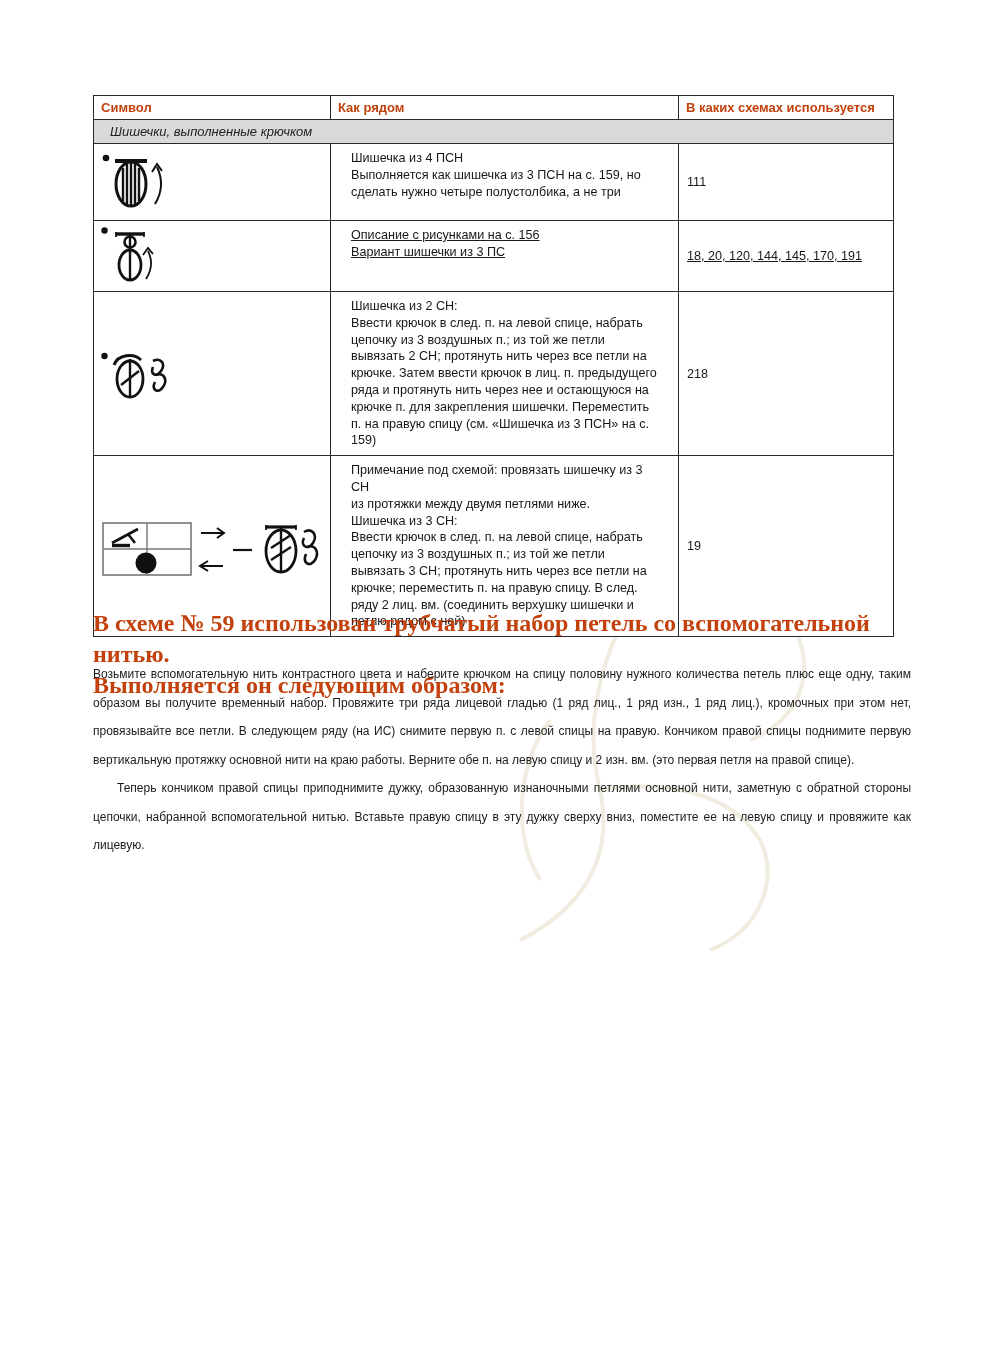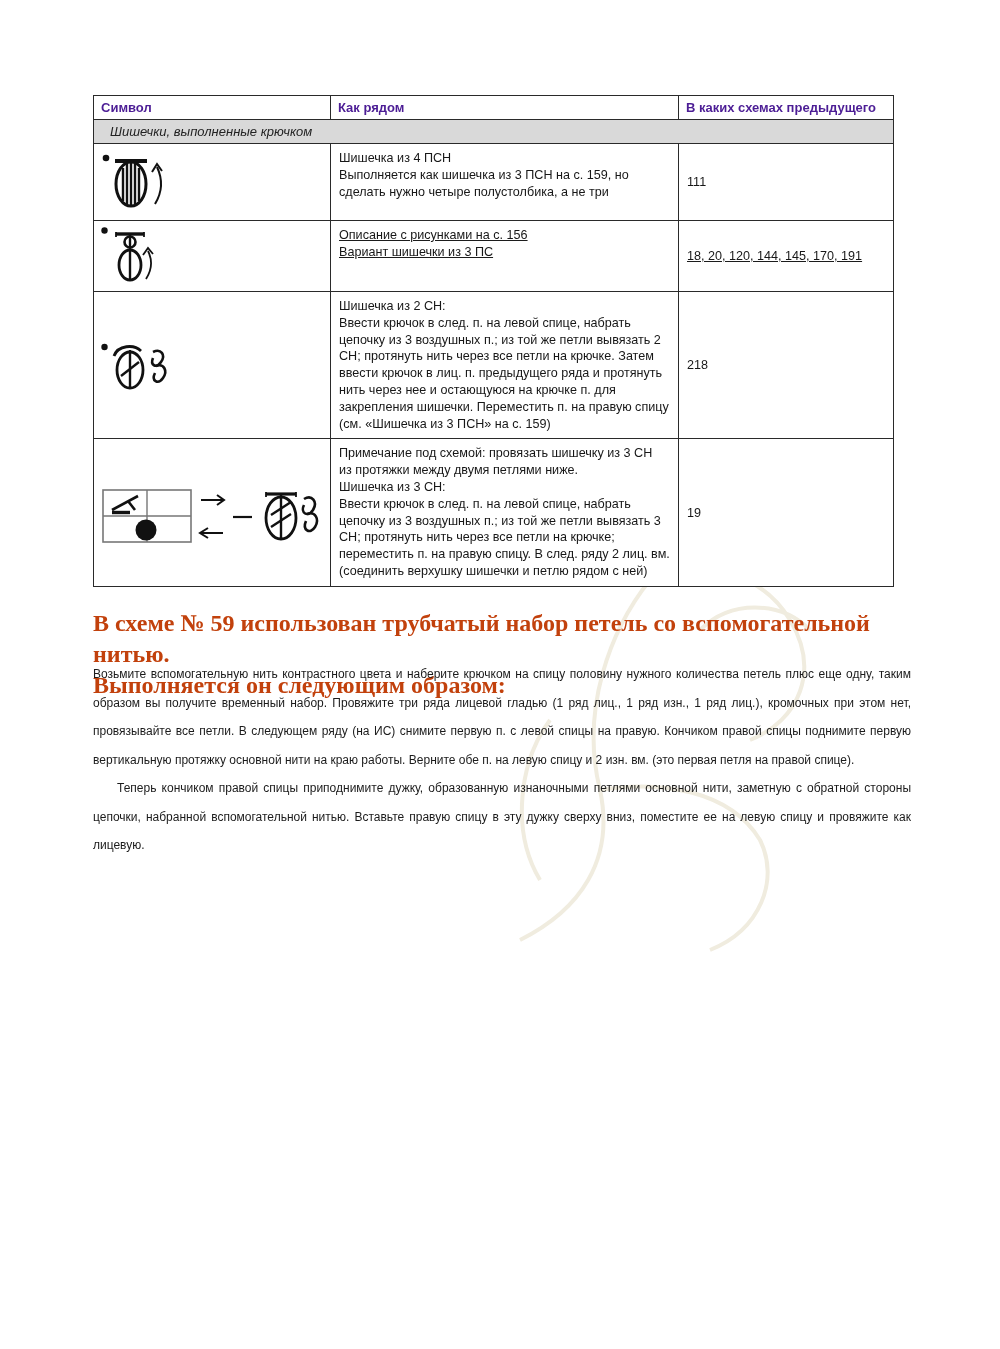--- a/index.html
+++ b/index.html
@@ -22,31 +22,31 @@
     width:800px;
     border-collapse:collapse; table-layout:fixed;
     background:#fff;
   }
   table.symbols col.c1 { width:237px; }
   table.symbols col.c2 { width:348px; }
   table.symbols col.c3 { width:215px; }
   table.symbols th, table.symbols td { border:1px solid #2a2a2a; }
   table.symbols th {
     font-size:13px; font-weight:bold; text-align:left;
-    padding:4px 7px; height:14px; color:#4c1d95;
+    padding:4px 7px; height:14px; color:#c2410c;
   }
   tr.section-row td {
     background:#d9d9d9;
     font-style:italic; font-size:13px;
     padding:4px 16px; color:#222;
   }
   td.sym  { vertical-align:middle; padding:4px 6px; }
   td.desc {
     font-size:12.6px; line-height:16.8px;
-    padding:6px 8px; vertical-align:top;
+    padding:6px 20px; vertical-align:top;
     white-space:pre-line; color:#171717;
   }
   td.usage { font-size:12.6px; padding:4px 8px; vertical-align:middle; color:#171717; }
 
   
   h1.green-heading {
     position:absolute; left:93px; top:608px; width:816px;
     margin:0;
     font-family:"Liberation Serif", serif;
     font-weight:bold;
@@ -84,21 +84,21 @@
   <table class="symbols">
     <colgroup>
         <col class="c1">
         <col class="c2">
         <col class="c3">
       </colgroup>
     <thead>
       <tr>
         <th>Символ</th>
         <th>Как рядом</th>
-        <th>В каких схемах предыдущего</th>
+        <th>В каких схемах используется</th>
       </tr>
     </thead>
     <tbody>
       <tr class="section-row">
         <td colspan="3">Шишечки, выполненные крючком</td>
       </tr>
 
       <tr style="height:73px;">
         <td class="sym">
           <svg width="72" height="64" viewBox="0 0 72 64">

